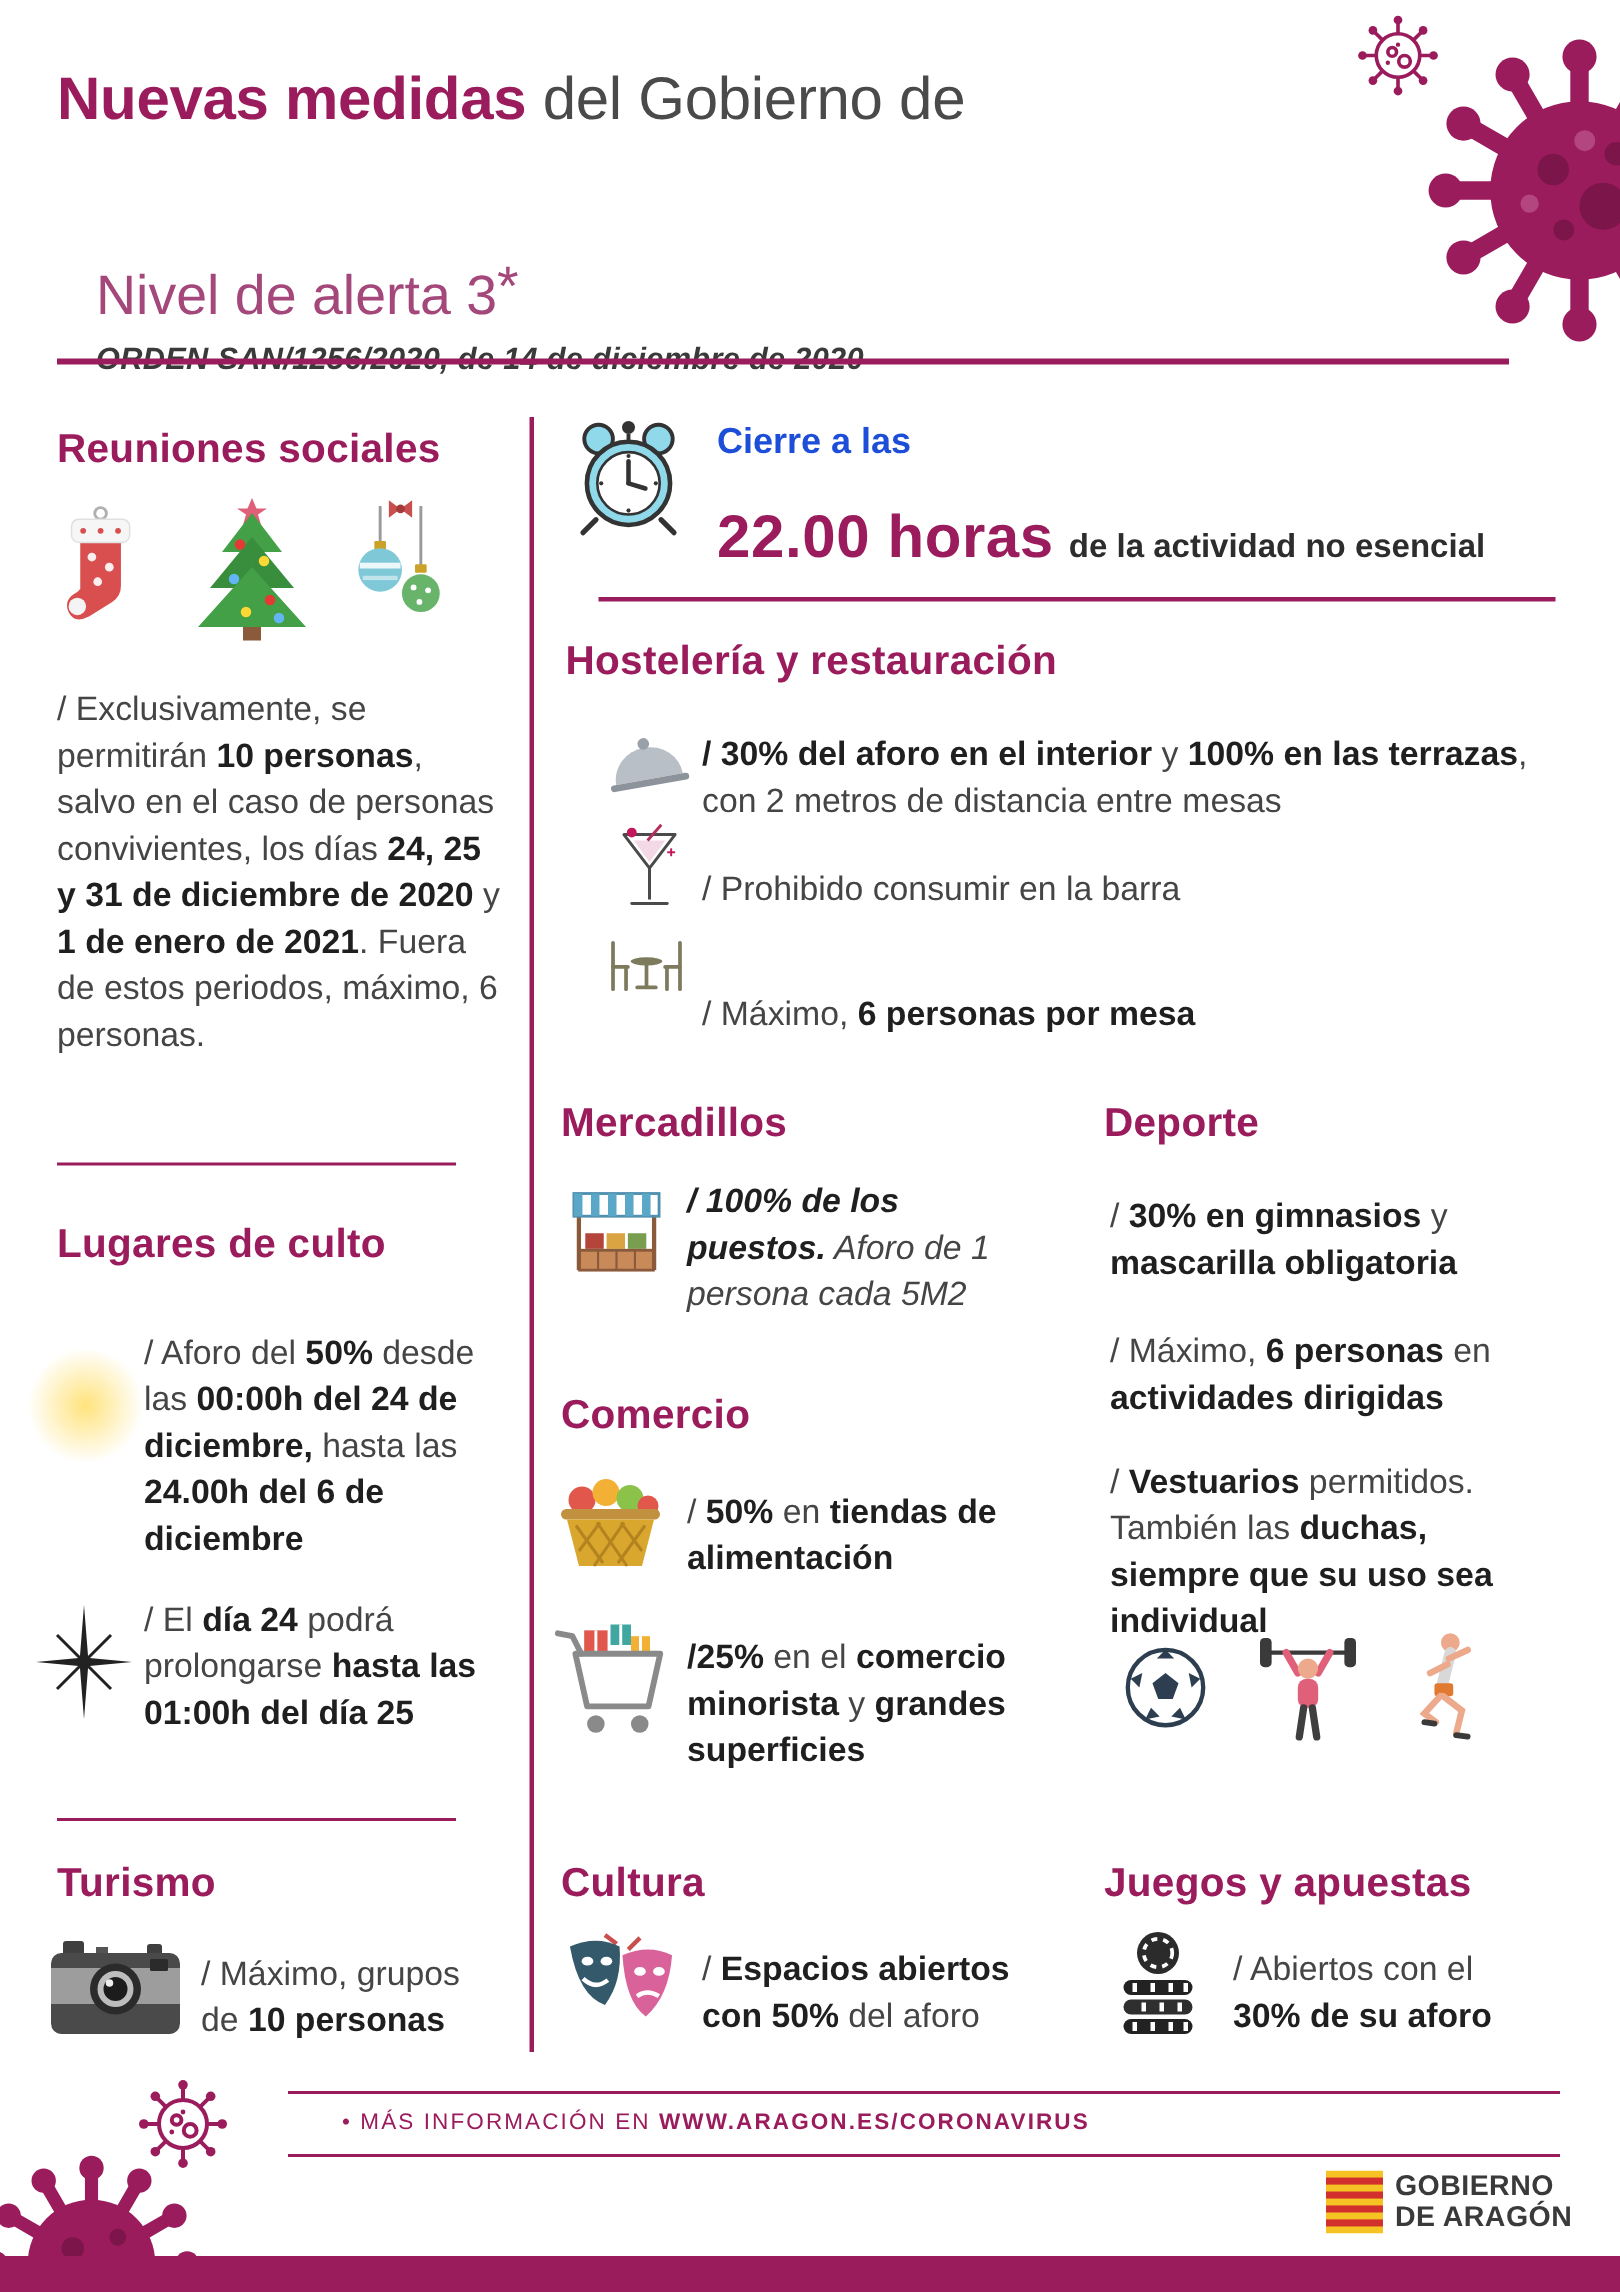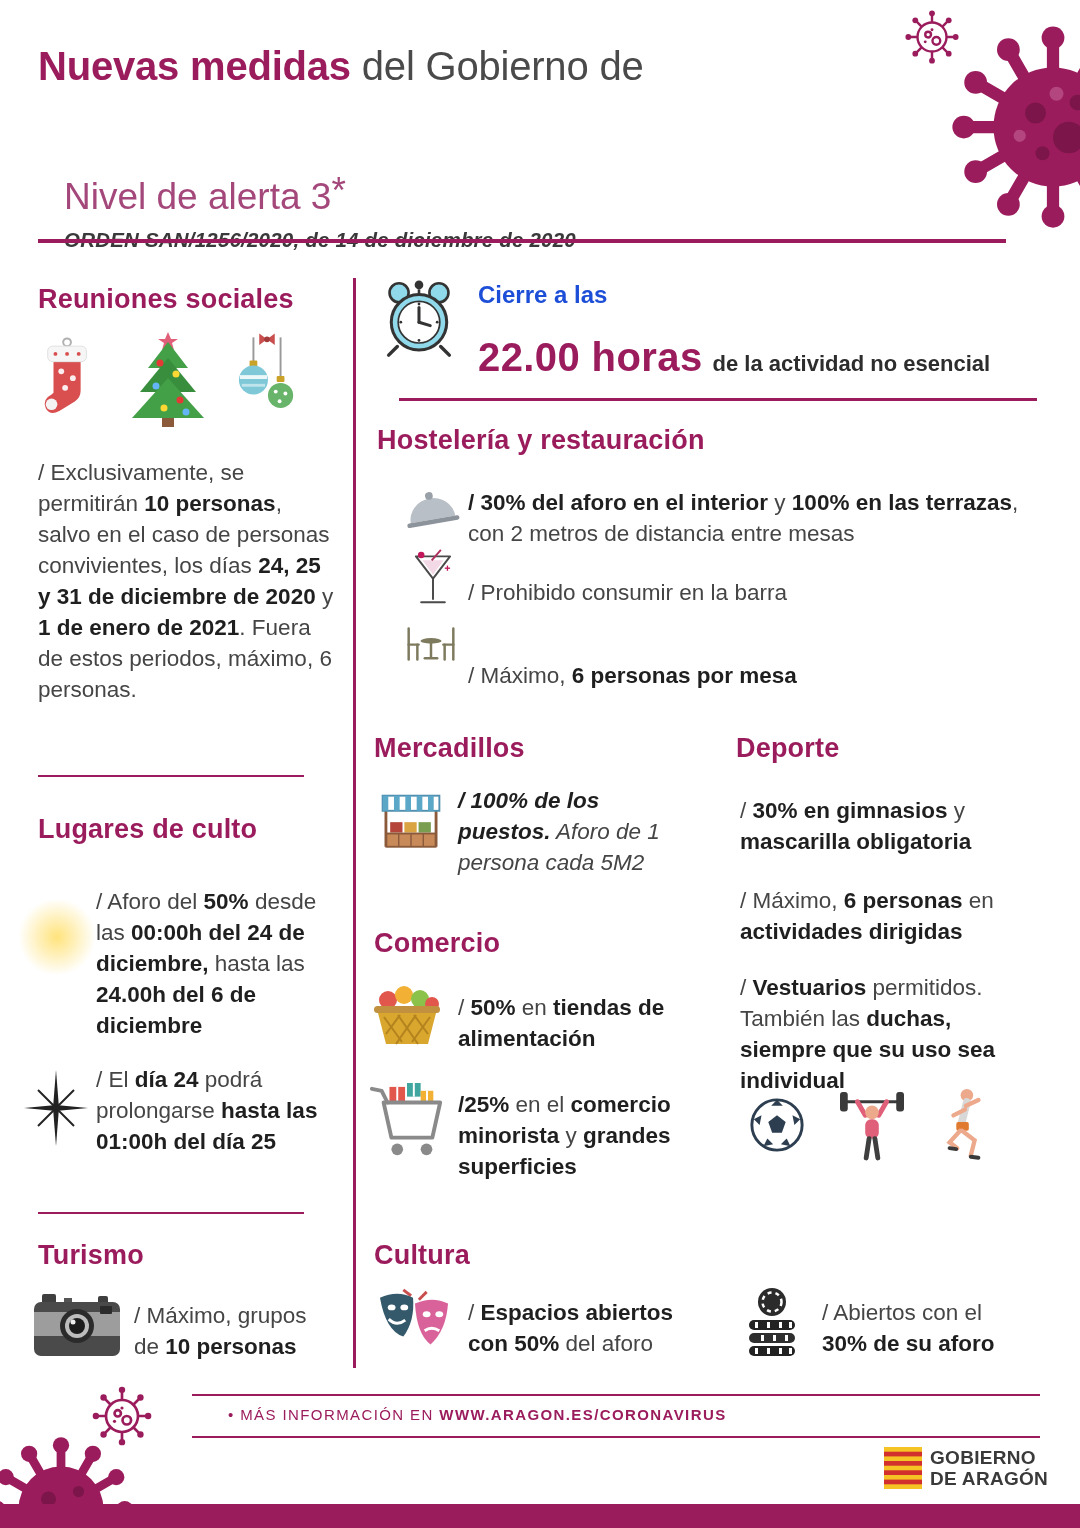--- a/index.html
+++ b/index.html
@@ -375,20 +375,21 @@
     <ellipse cx="16" cy="20" rx="4" ry="3" fill="#fff"></ellipse>
     <ellipse cx="29" cy="20" rx="4" ry="3" fill="#fff"></ellipse>
     <path d="M13 32 Q21 40 30 33" stroke="#fff" stroke-width="3" fill="none"></path>
     <path d="M40 16 Q58 8 74 16 Q72 44 56 58 Q42 48 40 16 Z" fill="#d9629a"></path>
     <ellipse cx="52" cy="27" rx="4" ry="3" fill="#fff"></ellipse>
     <ellipse cx="65" cy="27" rx="4" ry="3" fill="#fff"></ellipse>
     <path d="M50 44 Q57 39 65 44" stroke="#fff" stroke-width="3" fill="none"></path>
   </svg>
   <div class="abs txt" style="left:468px;top:1297px;width:230px;"><span>/ </span><span class="b">Espacios abiertos con 50%</span><span> del aforo</span></div>
 
+  <div class="abs sec-h" style="left:736px;top:1240px;">Juegos y apuestas</div>
 
   <svg class="icon" style="left:742px;top:1286px;width:60px;height:72px" viewBox="0 0 58 72">
     <circle cx="29" cy="16" r="14" fill="#2b2b2b"></circle>
     <circle cx="29" cy="16" r="9.5" fill="none" stroke="#fff" stroke-width="2.5" stroke-dasharray="4 4"></circle>
     <rect x="6" y="34" width="46" height="10" rx="5" fill="#222"></rect>
     <rect x="12" y="36" width="3" height="6" fill="#fff"></rect>
       <rect x="24" y="36" width="3" height="6" fill="#fff"></rect>
       <rect x="36" y="36" width="3" height="6" fill="#fff"></rect>
       <rect x="46" y="36" width="3" height="6" fill="#fff"></rect>
     <rect x="6" y="47" width="46" height="10" rx="5" fill="#2f2f2f"></rect>

